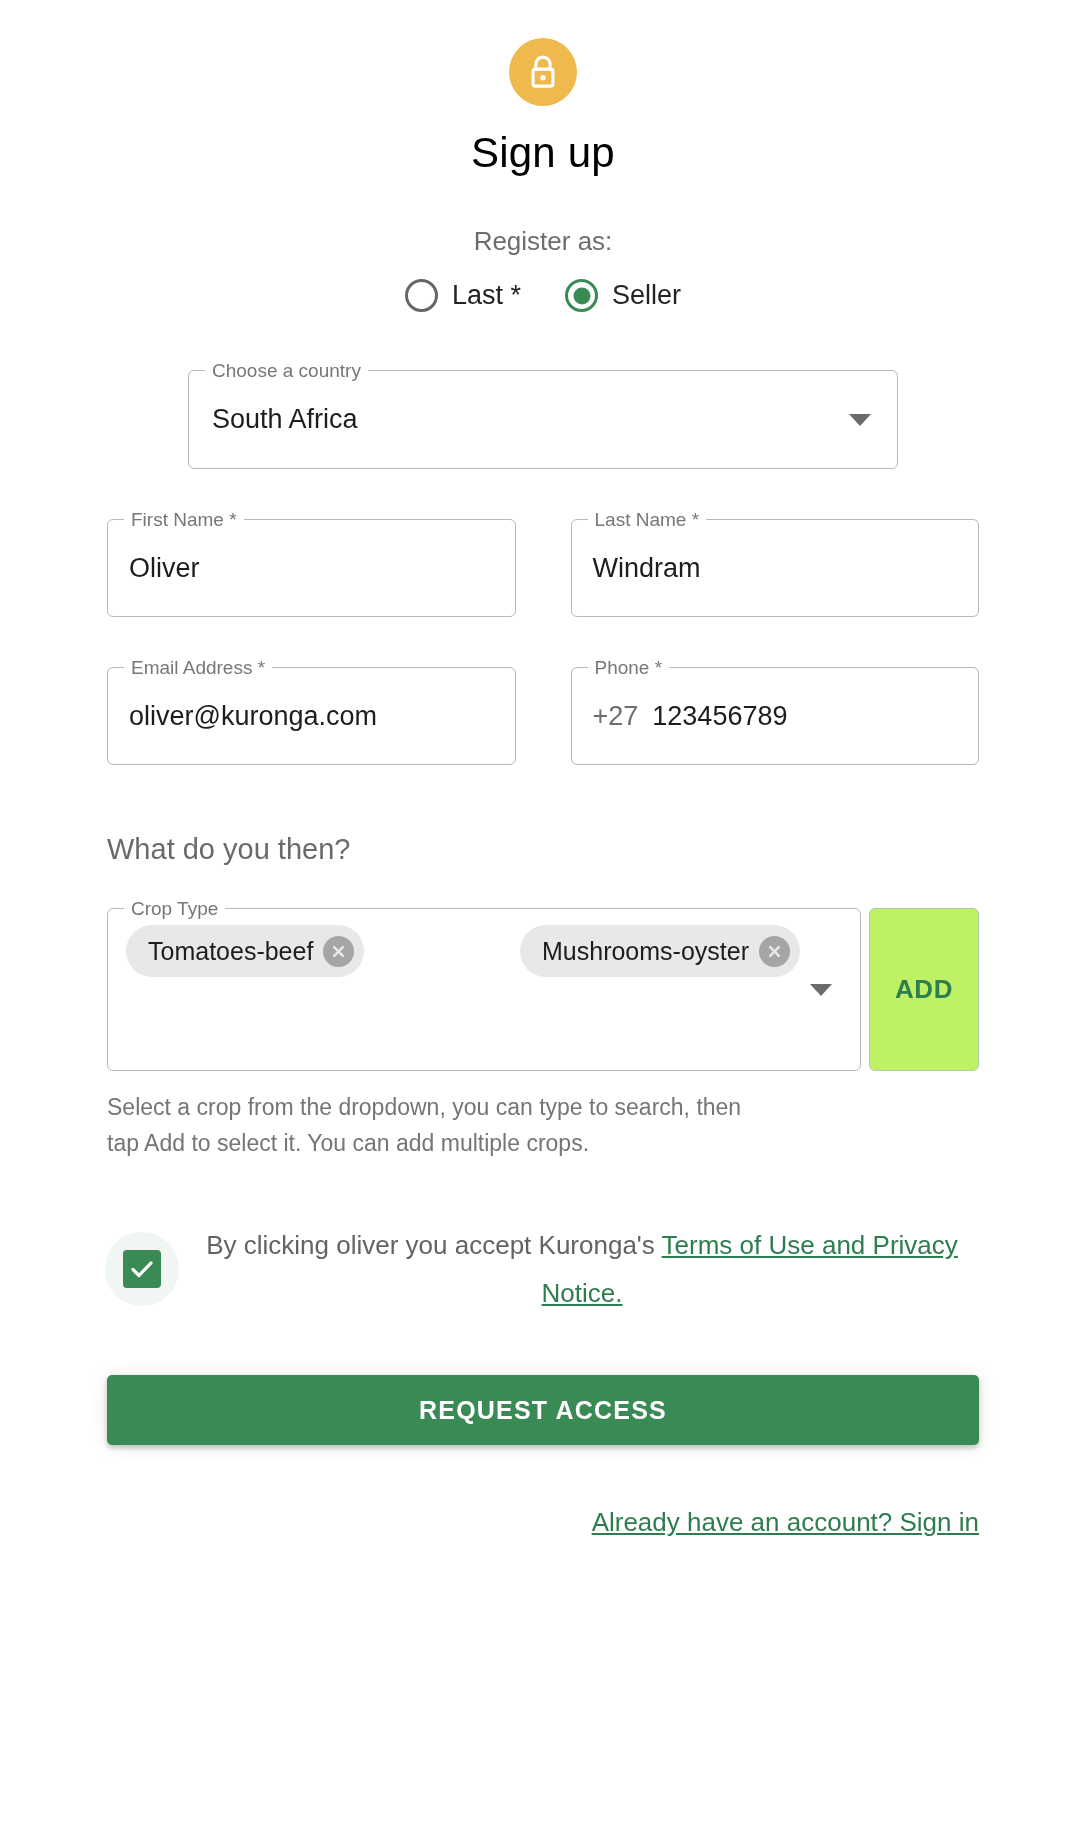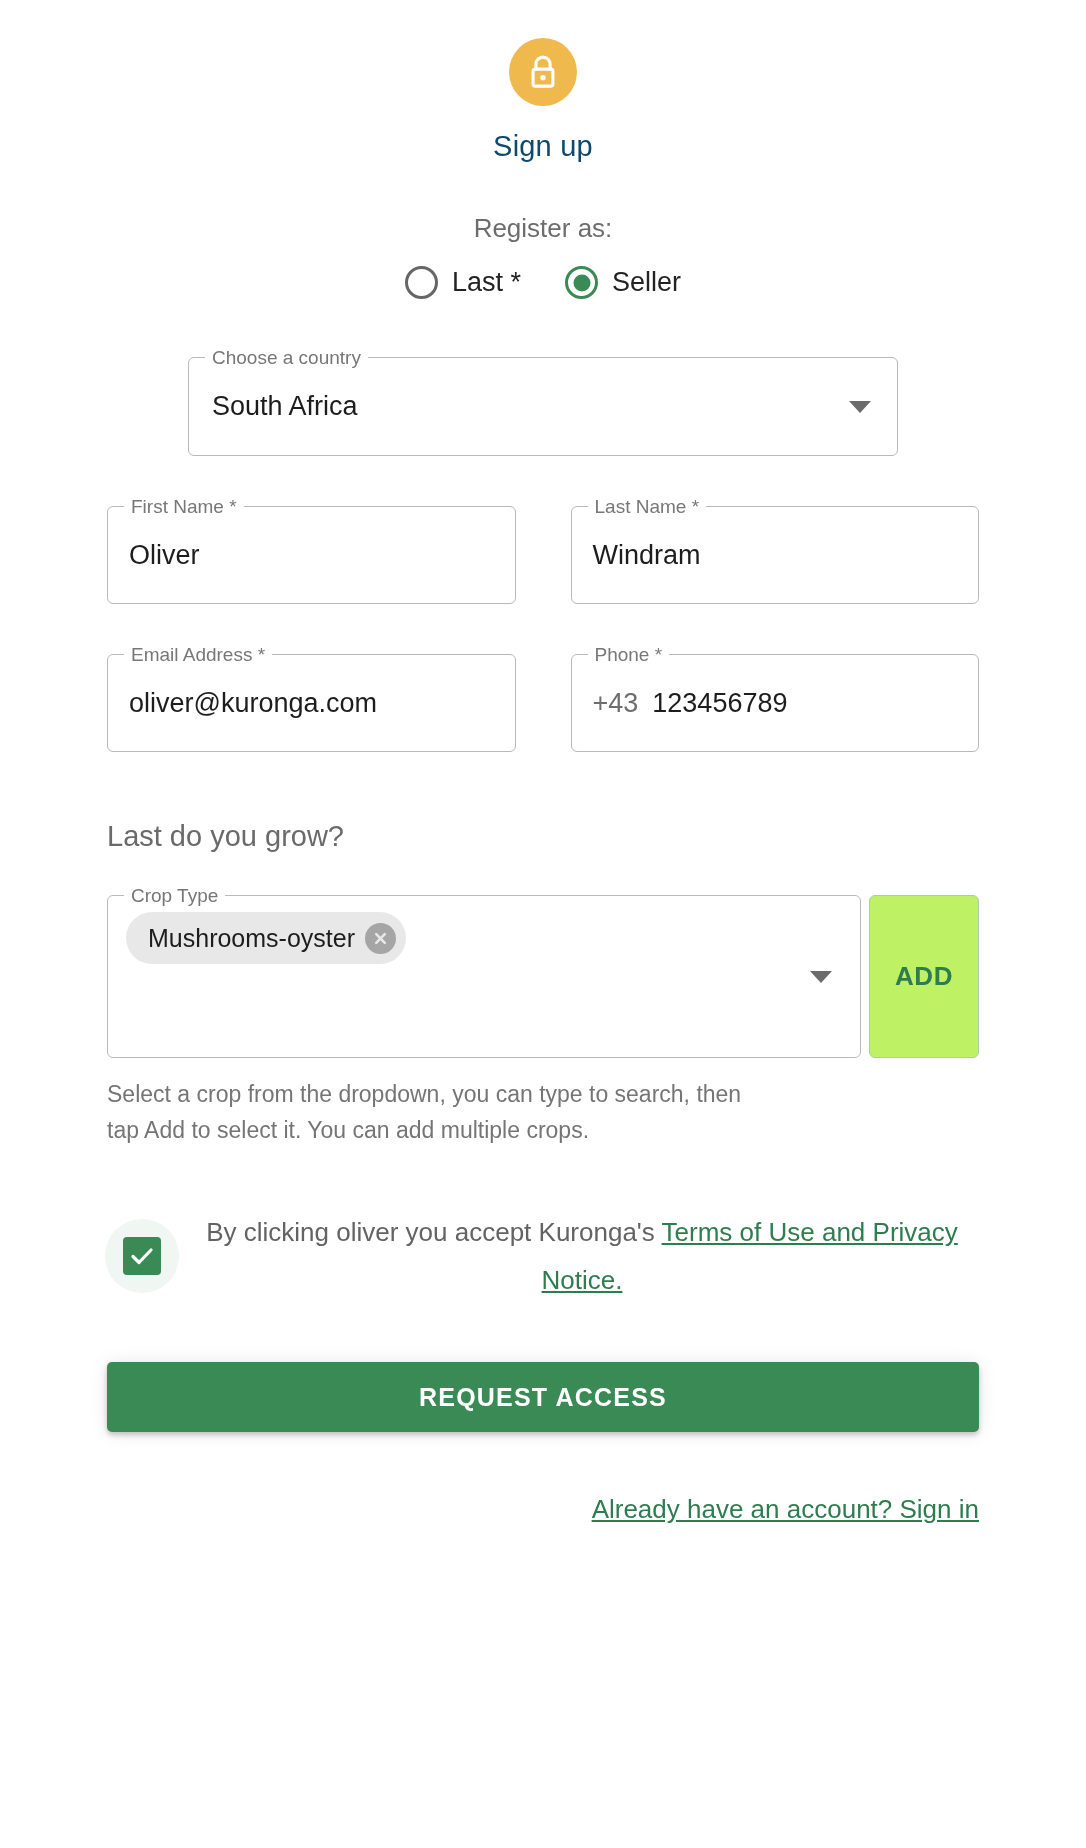--- a/index.html
+++ b/index.html
@@ -32,23 +32,23 @@
     height: 68px;
     border-radius: 50%;
     background: #f0b94e;
     display: flex;
     align-items: center;
     justify-content: center;
   }
   .lock-badge svg { display: block; }
   .title {
     margin-top: 26px;
-    font-size: 29px;
+    font-size: 42px;
     font-weight: 400;
-    color: #0c4a6e;
+    color: #000000;
     letter-spacing: 0.2px;
     line-height: 1;
   }
 
   
   .register-as {
     margin-top: 52px;
     text-align: center;
     font-size: 26px;
     color: #6d6d6d;
@@ -357,31 +357,39 @@
       </div>
     </div>
 
     <div class="row2">
       <div class="mfield">
         <span class="legend">Email Address *</span>
         <span class="value">oliver@kuronga.com</span>
       </div>
       <div class="mfield">
         <span class="legend">Phone *</span>
-        <span class="phone-prefix">+43</span>
+        <span class="phone-prefix">+27</span>
         <span class="value">123456789</span>
       </div>
     </div>
 
-    <div class="grow-q">Last do you grow?</div>
+    <div class="grow-q">What do you then?</div>
 
     <div class="crop-row">
       <div class="mfield crop-field">
         <span class="legend">Crop Type</span>
 
+        <span class="chip">
+          <span class="chip-label">Tomatoes-beef</span>
+          <span class="chip-x">
+            <svg width="15" height="15" viewBox="0 0 14 14" aria-hidden="true">
+              <path d="M3 3 L11 11 M11 3 L3 11" stroke="#e8e8e8" stroke-width="2.4" stroke-linecap="round"></path>
+            </svg>
+          </span>
+        </span>
 
         <span class="chip">
           <span class="chip-label">Mushrooms-oyster</span>
           <span class="chip-x">
             <svg width="15" height="15" viewBox="0 0 14 14" aria-hidden="true">
               <path d="M3 3 L11 11 M11 3 L3 11" stroke="#e8e8e8" stroke-width="2.4" stroke-linecap="round"></path>
             </svg>
           </span>
         </span>
 

